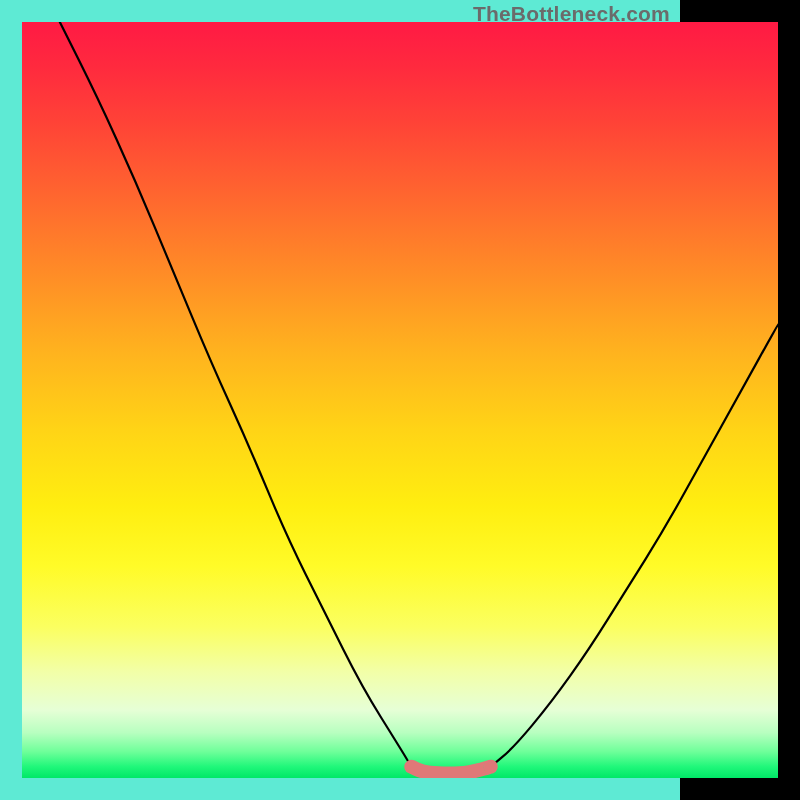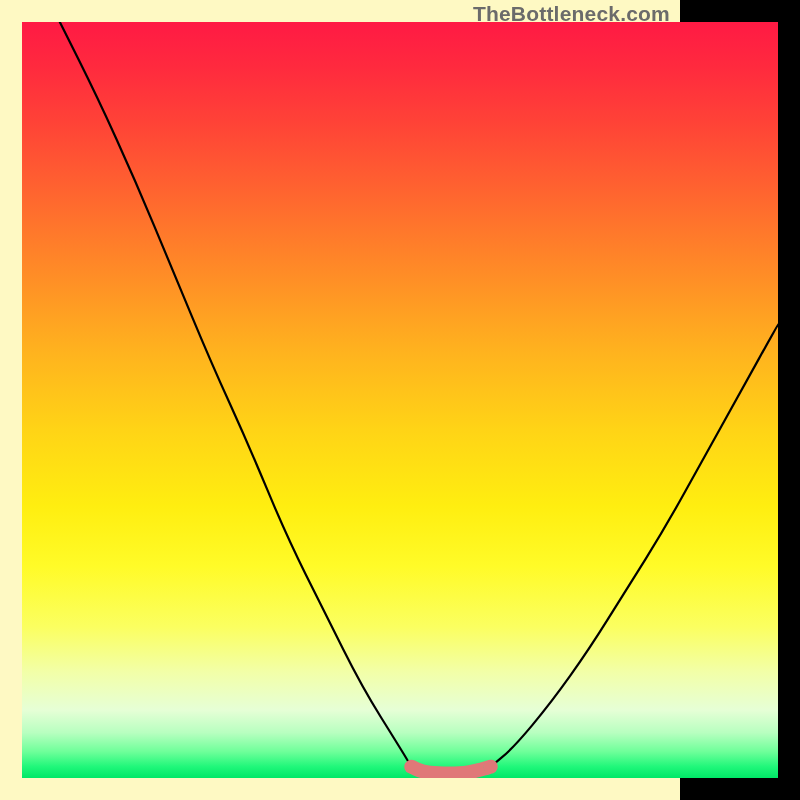--- a/index.html
+++ b/index.html
@@ -10,21 +10,21 @@
     background: #000;
     overflow: hidden;
     font-family: Arial, Helvetica, sans-serif;
   }
   .frame {
     position: absolute;
     top: 0;
     left: 0;
     width: 680px;
     height: 800px;
-    background: #fef9c3;
+    background: #5eead4;
   }
   .plot {
     position: absolute;
     top: 22px;
     left: 22px;
     width: 756px;
     height: 756px;
     overflow: hidden;
   }
   .gradient {

